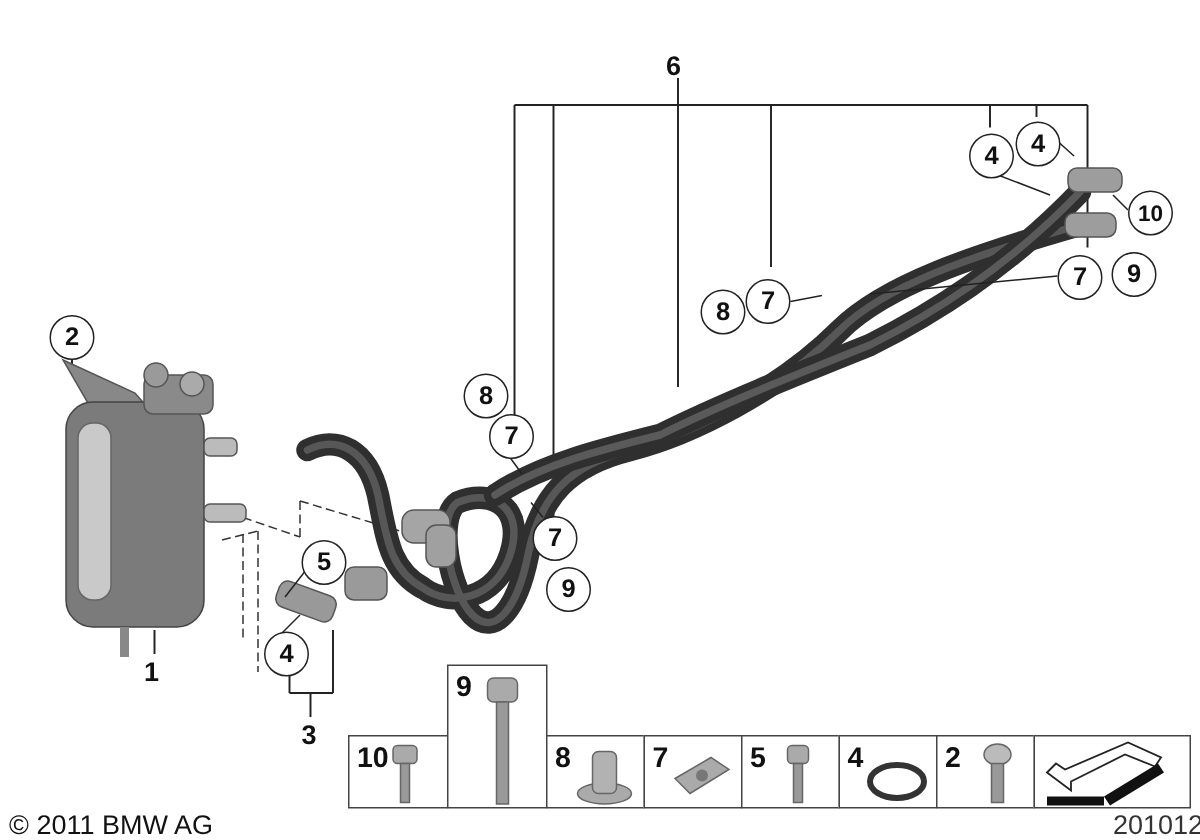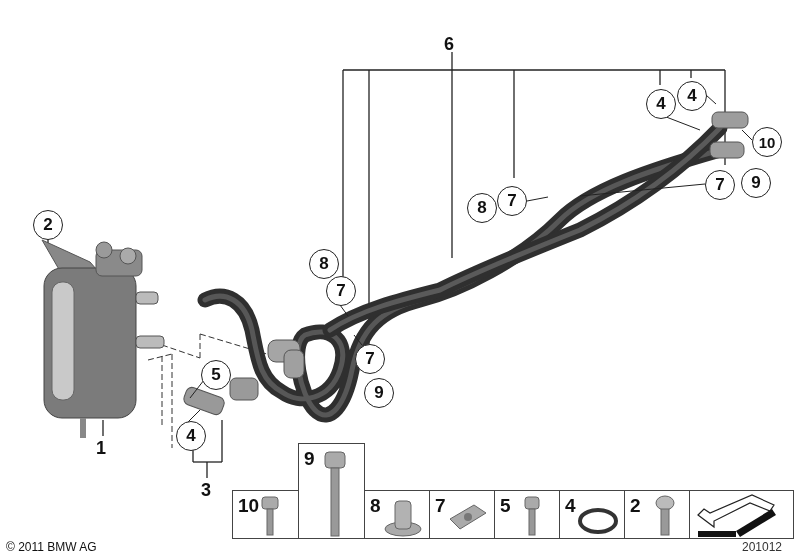--- a/index.html
+++ b/index.html
@@ -2,21 +2,21 @@
 <html><head>
 <meta charset="utf-8">
 <style>
   html,body{margin:0;padding:0;background:#fff;}
   body{width:800px;height:560px;position:relative;overflow:hidden;font-family:"Liberation Sans",sans-serif;color:#111;}
   svg{position:absolute;left:0;top:0;}
   .callout{position:absolute;width:30px;height:30px;border:1.6px solid #222;border-radius:50%;background:#fff;box-sizing:border-box;display:flex;align-items:center;justify-content:center;font-weight:bold;font-size:17px;}
   .plain{position:absolute;font-weight:bold;font-size:18px;}
   .legend-cell{position:absolute;border:1px solid #444;box-sizing:border-box;background:#fff;}
   .legend-num{position:absolute;left:5px;top:4px;font-weight:bold;font-size:19px;}
-  .footer{position:absolute;font-size:12px;}
+  .footer{position:absolute;font-size:18px;}
 </style>
 </head>
 <body>
 
 <svg width="800" height="560" viewBox="0 0 800 560">
 
   <g stroke="#222" stroke-width="1.3" fill="none">
     <line x1="452" y1="52" x2="452" y2="70"></line>
     <line x1="343" y1="70" x2="725" y2="70"></line>
     <line x1="343" y1="70" x2="343" y2="305"></line>

